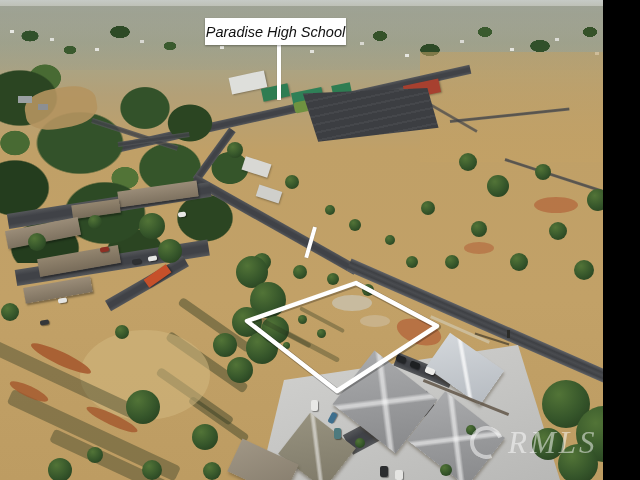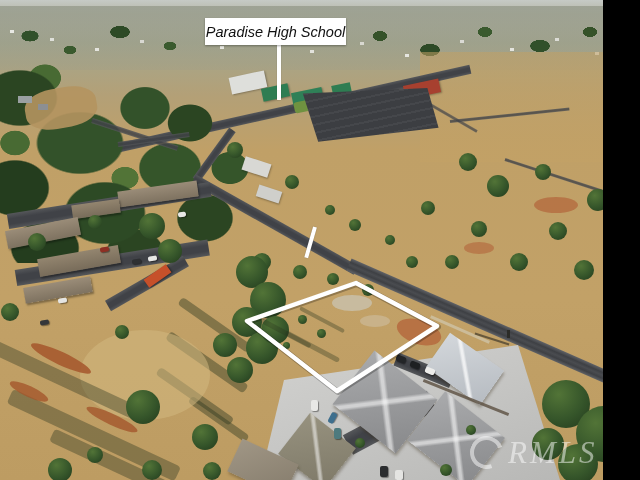--- a/index.html
+++ b/index.html
@@ -223,18 +223,18 @@
     <polygon points="356,283 437,326 337,391 247,321" fill="none" stroke="rgba(0,0,0,0.25)" stroke-width="6" stroke-linejoin="round" transform="translate(1,1)"></polygon>
     <polygon points="356,283 437,326 337,391 247,321" fill="none" stroke="#ffffff" stroke-width="4.5" stroke-linejoin="round"></polygon>
   </svg>
 
   <div class="pointer" style="left:277px;top:44px;width:4px;height:56px;"></div>
   <div class="label-box" style="left:205px;top:18px;width:141px;height:27px;font-size:14.5px;">
     <span>Paradise High School</span>
   </div>
   <div class="pointer" style="left:313px;top:227px;width:4px;height:32px;transform:rotate(16deg);transform-origin:50% 0;"></div>
 
-  <div class="watermark" style="left:470px;top:436px;">
+  <div class="watermark" style="left:470px;top:426px;">
     <div class="wm-ring"></div>
     <span style="font-size:31px;letter-spacing:3px;line-height:1;">RMLS</span>
   </div>
 
 </div>
 
 </body></html>

